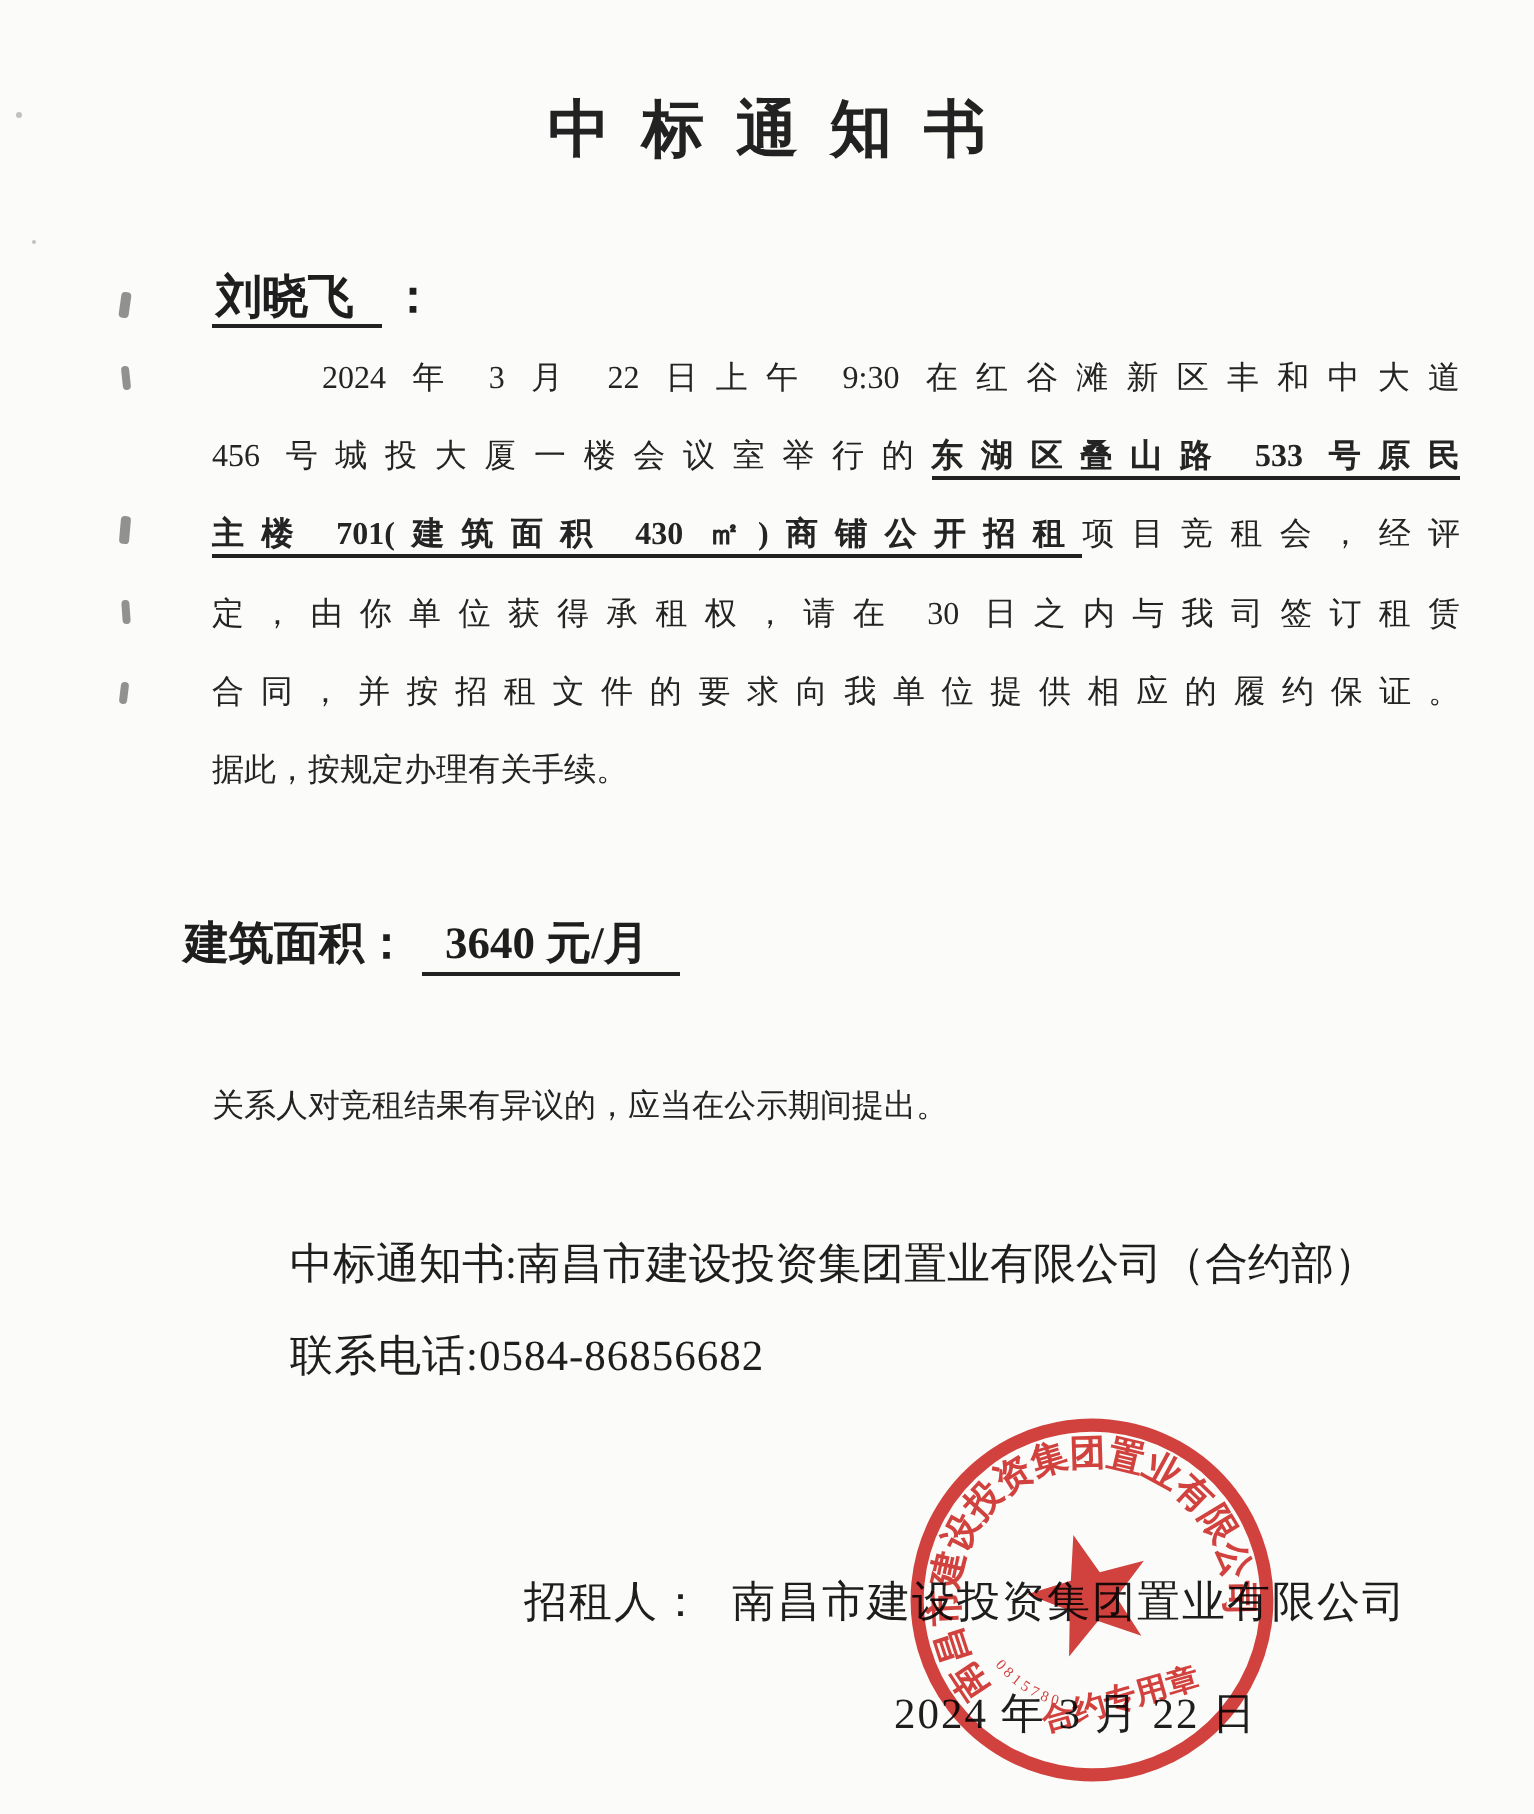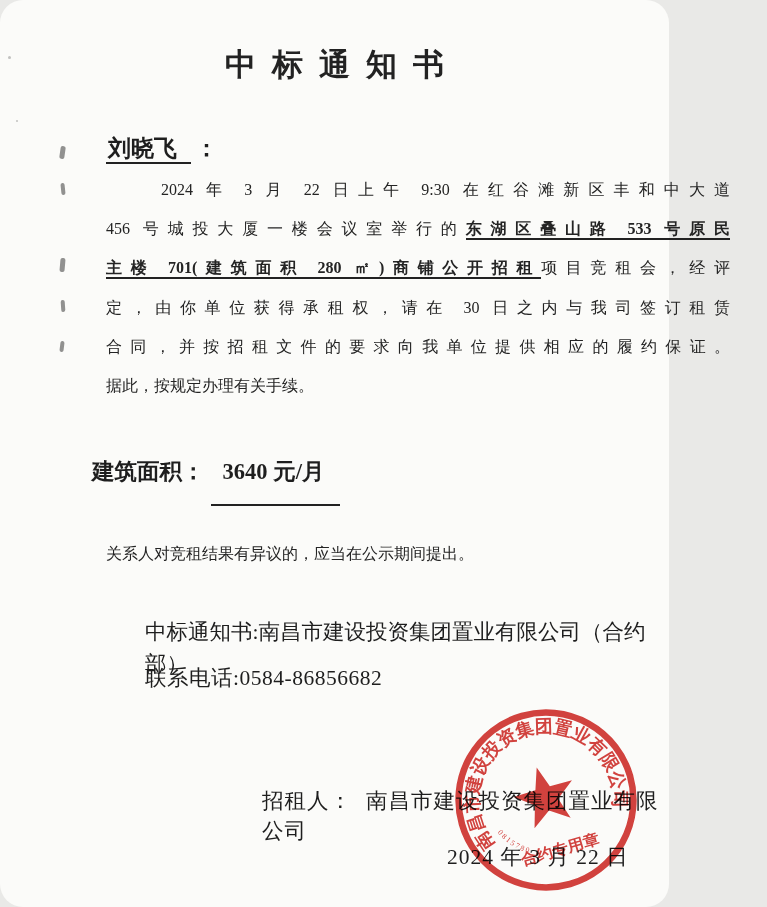--- a/index.html
+++ b/index.html
@@ -7,25 +7,24 @@
     --red:#d23430;
     --paper:#fbfbf9;
   }
   html,body{margin:0;padding:0;}
   body{
     width:767px;height:907px;overflow:hidden;
     background:#e9e9e7;
     font-family:"Liberation Serif","DejaVu Serif",serif;
   }
   .page{
-    position:relative;width:669px;height:907px;
+    position:relative;width:767px;height:907px;
     background:var(--paper);
     color:var(--ink);
     box-sizing:border-box;
-    border-radius:23px;
   }
   
   .speck{position:absolute;background:#3a3a3a;opacity:.55;border-radius:2px;}
   .sp1{left:60px;top:146px;width:5px;height:13px;transform:rotate(8deg);}
   .sp2{left:61px;top:183px;width:4px;height:12px;transform:rotate(-6deg);}
   .sp3{left:60px;top:258px;width:5px;height:14px;transform:rotate(5deg);}
   .sp4{left:61px;top:300px;width:4px;height:12px;transform:rotate(-4deg);}
   .sp5{left:60px;top:341px;width:4px;height:11px;transform:rotate(7deg);}
   .sp6{left:8px;top:56px;width:3px;height:3px;opacity:.3;}
   .sp7{left:16px;top:120px;width:2px;height:2px;opacity:.3;}
@@ -60,21 +59,21 @@
     border-bottom:2.5px solid #222;
     padding-bottom:1px;
   }
 
   .result{
     position:absolute;left:92px;top:456px;
     font-size:22.5px;font-weight:700;line-height:32px;
   }
   .result .value{
     border-bottom:2.5px solid #222;
-    padding:0 16px 20px 12px;
+    padding:0 16px 2px 12px;
     margin-left:6px;
   }
 
   .notice{top:534px;line-height:39.4px;}
 
   .info-line{
     position:absolute;left:90px;
     font-size:21.5px;line-height:32px;
     padding-left:55px;
   }
@@ -114,21 +113,21 @@
 
   <div class="title">中标通知书</div>
 
   <div class="addressee">
     <span class="name">刘晓飞</span><span class="colon">：</span>
   </div>
 
   <div class="bodyblock intro" id="intro">
       <div class="line fill indent"><span>2024 年 3 月 22 日上午 9:30 在红谷滩新区丰和中大道</span></div>
       <div class="line fill"><span>456 号城投大厦一楼会议室举行的</span><span class="seg-bu">东湖区叠山路 533 号原民</span></div>
-      <div class="line fill"><span class="seg-bu">主楼 701(建筑面积 280 ㎡)商铺公开招租</span><span>项目竞租会，经评</span></div>
+      <div class="line fill"><span class="seg-bu">主楼 701(建筑面积 430 ㎡)商铺公开招租</span><span>项目竞租会，经评</span></div>
       <div class="line fill"><span>定，由你单位获得承租权，请在 30 日之内与我司签订租赁</span></div>
       <div class="line fill"><span>合同，并按招租文件的要求向我单位提供相应的履约保证。</span></div>
       <div class="line"><span>据此，按规定办理有关手续。</span></div>
     </div>
 
   <div class="result">
     <span>建筑面积：</span><span class="value">3640 元/月</span>
   </div>
 
   <div class="bodyblock notice" id="notice">

